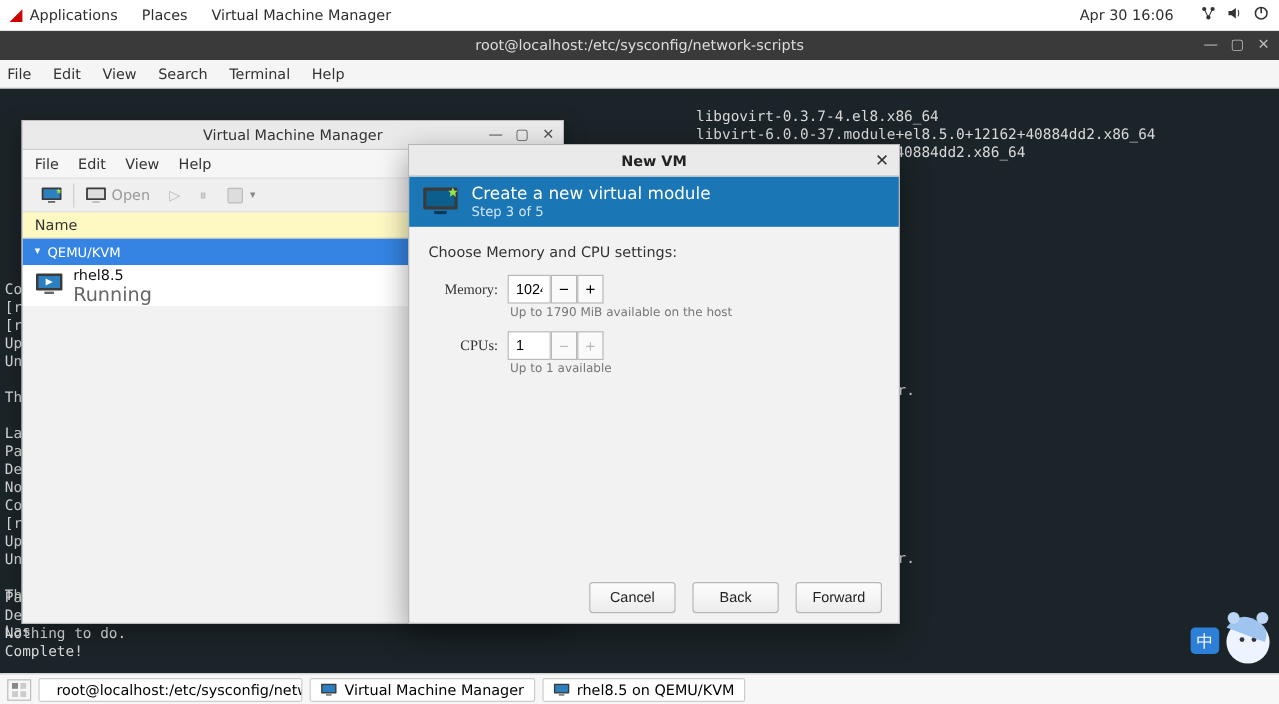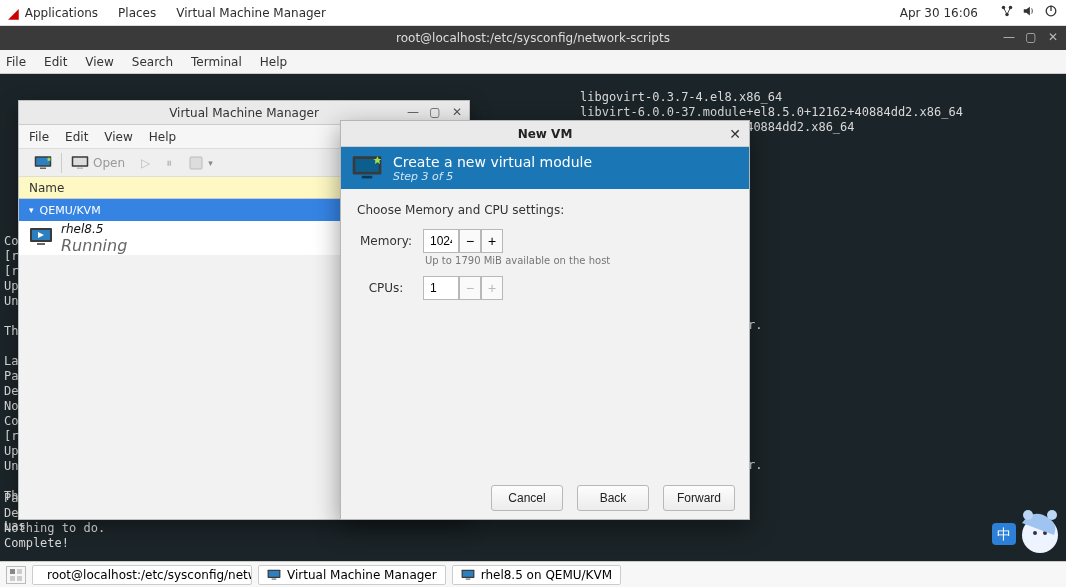--- a/index.html
+++ b/index.html
@@ -30,37 +30,37 @@
   .vmm-titlebar .wc { position:absolute; right:6px; top:4px; display:flex; gap:10px; }
   .vmm-titlebar .wc span { width:12px; text-align:center; color:#555; cursor:default; }
   .vmm-menu { height:24px; display:flex; align-items:center; gap:16px; padding:0 10px; color:#333; background:#f6f6f6; border-bottom:1px solid #ddd; }
   .vmm-toolbar { height:28px; display:flex; align-items:center; gap:2px; padding:0 8px; background:#efefef; border-bottom:1px solid #ddd; }
   .vmm-toolbar .tbtn { display:inline-flex; align-items:center; gap:4px; padding:2px 6px; border:1px solid transparent; color:#999; }
   .vmm-toolbar .tbtn.primary svg { width:18px; height:16px; }
   .vmm-toolbar .tbtn .drop { font-size:9px; color:#888; }
   .vmm-header-row { height:22px; background:#fef9c3; border-bottom:1px solid #ccc; padding:0 10px; display:flex; align-items:center; color:#333; }
   .vmm-conn-row { height:22px; background:#3584e4; color:#fff; display:flex; align-items:center; padding:0 10px; font-size:11px; }
   .vmm-conn-row .caret { margin-right:6px; font-size:9px; }
-  .vmm-vm-row { height:34px; display:flex; align-items:center; padding:0 10px; gap:8px; background:#fff;font-style:italic; }
+  .vmm-vm-row { height:34px; display:flex; align-items:center; padding:0 10px; gap:8px; background:#fff; }
   .vmm-vm-row .vm-icon svg { width:24px; height:20px; }
   .vmm-vm-row .vm-text .n { font-size:12px; color:#111; }
   .vmm-vm-row .vm-text .s { font-size:16px; color:#666; }
 
   
   .newvm { position:absolute; left:340px; top:120px; width:410px; height:400px; background:#f2f2f2; border:1px solid #b6b6b6; box-shadow:0 8px 24px rgba(0,0,0,.4); }
   .newvm-title { height:26px; background:#eaeaea; border-bottom:1px solid #ccc; display:flex; align-items:center; justify-content:center; position:relative; color:#222; font-weight:600; }
   .newvm-title .close { position:absolute; right:8px; top:5px; font-size:14px; color:#333; cursor:default; }
   .newvm-banner { height:42px; background:#1a76b5; color:#fff; display:flex; align-items:center; padding:0 10px; gap:10px; }
   .newvm-banner svg { width:32px; height:26px; }
   .newvm-banner .bt { font-size:14px; }
-  .newvm-banner .bs { font-size:11px; color:#cfe6f5;font-style:italic; }
+  .newvm-banner .bs { font-size:11px; color:#cfe6f5; }
   .newvm-body { padding:14px 16px; color:#333; }
   .newvm-body .heading { margin-bottom:12px; }
   .field-row { display:flex; align-items:center; gap:8px; margin-bottom:2px; }
-  .field-row .lbl { width:58px; text-align:center; }
+  .field-row .lbl { width:58px; text-align:right;font-family:Liberation Serif, serif; }
   .spin { display:flex; }
   .spin input { width:36px; height:24px; border:1px solid #b8b8b8; padding:0 6px; font-size:12px; }
   .spin button { width:22px; height:24px; border:1px solid #b8b8b8; background:#fafafa; font-size:14px; line-height:1; }
   .spin button:disabled { color:#bbb; }
   .hint { font-size:10px; color:#777; margin:2px 0 10px 68px; }
   .newvm-footer { position:absolute; left:0; right:0; bottom:0; height:42px; border-top:0; display:flex; align-items:center; justify-content:flex-end; gap:14px; padding:0 14px; }
   .dlg-btn { min-width:72px; height:26px; border:1px solid #b8b8b8; background:linear-gradient(#fdfdfd,#ececec); border-radius:3px; color:#222; font-size:12px; }
 
   
   .bottom-panel { position:absolute; left:0; right:0; bottom:0; height:26px; background:#f7f7f7; border-top:1px solid #ccc; display:flex; align-items:center; padding:0 6px; gap:6px; }
@@ -261,20 +261,21 @@
     <div class="hint">Up to 1790 MiB available on the host</div>
 
     <div class="field-row">
       <span class="lbl">CPUs:</span>
       <span class="spin">
         <input type="text" value="1" style="">
         <button disabled="">−</button>
         <button disabled="">+</button>
       </span>
     </div>
+    <div class="hint">Up to 1 available</div>
   </div>
   <div class="newvm-footer">
     <button class="dlg-btn">Cancel</button>
     <button class="dlg-btn">Back</button>
     <button class="dlg-btn">Forward</button>
   </div>
 </div>
 
 <div class="mascot">
   <svg viewBox="0 0 70 60">

